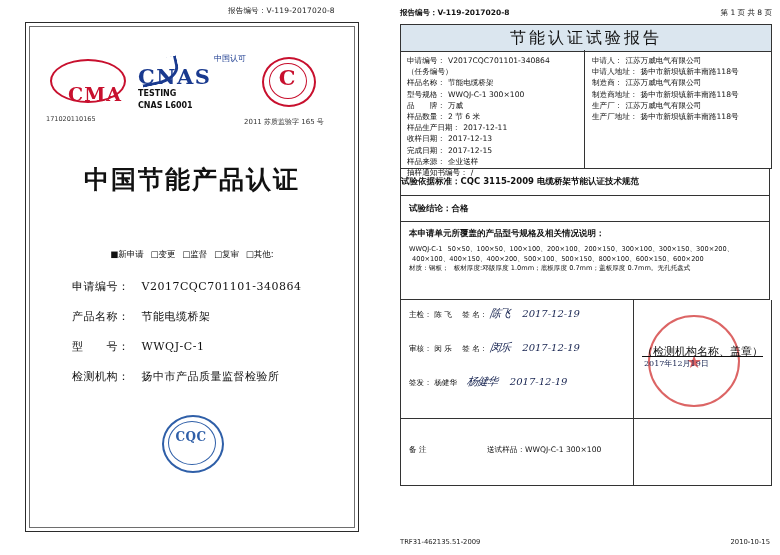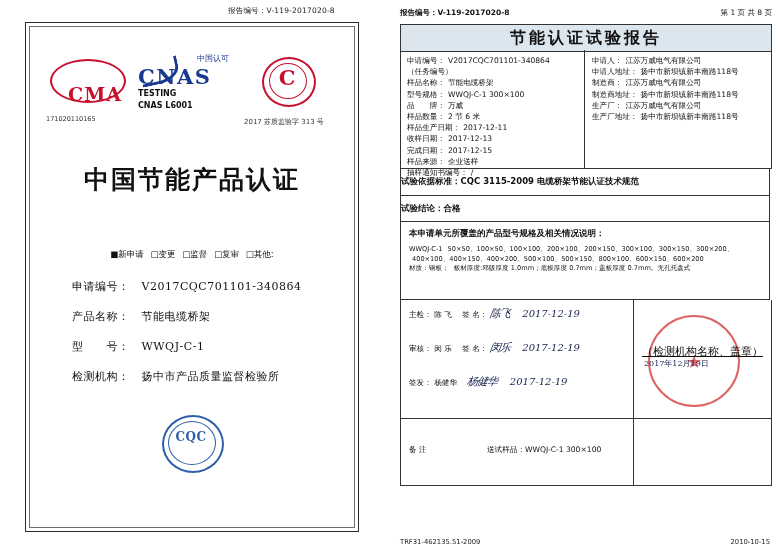--- a/index.html
+++ b/index.html
@@ -82,21 +82,21 @@
     color: #333;
   }
   .logo-cnas {
     position: absolute;
     left: 92px; top: 0px;
     width: 108px;
   }
   .cnas-cn {
     font-size: 8px;
     color: #1a3a8f;
-    text-align: center;
+    text-align: right;
     margin-left: 42px;
   }
   .cnas-main {
     font-family: "DejaVu Serif", "Liberation Serif", serif;
     font-weight: bold;
     font-size: 21px;
     color: #1a3a8f;
     letter-spacing: 1.5px;
     line-height: 1;
     margin-top: 2px;
@@ -251,21 +251,21 @@
     width: 370px; height: 26px;
     border: 1px solid #333;
     background: #dbe6ef;
     display: flex;
     align-items: center;
     justify-content: center;
   }
   .rtitle-box .t {
     font-family: "DejaVu Serif", "Liberation Serif", serif;
     font-size: 16px;
-    font-weight: bold;
+    font-weight: normal;
     letter-spacing: 3px;
     color: #111;
   }
 
   .info-box {
     position: absolute;
     left: 8px; top: 50px;
     width: 370px; height: 118px;
     border: 1px solid #333;
     border-top: none;
@@ -310,20 +310,21 @@
     color: #111;
   }
   .concl-box {
     position: absolute;
     left: 8px; top: 196px;
     width: 370px; height: 26px;
     border: 1px solid #333;
     border-top: none;
     display: flex;
     align-items: center;
+    padding-left: 8px;
     box-sizing: border-box;
     font-size: 8.5px;
     font-weight: bold;
     color: #111;
   }
   .scope-box {
     position: absolute;
     left: 8px; top: 222px;
     width: 370px; height: 78px;
     border: 1px solid #333;
@@ -479,21 +480,21 @@
           <div class="cnas-main">CNAS</div>
           <div class="cnas-sub">TESTING</div>
           <div class="cnas-sub">CNAS L6001</div>
         </div>
 
         <div class="logo-cqc-red">
           <div class="ocirc"></div>
           <div class="icirc"></div>
           <div class="cc">C</div>
         </div>
-        <div class="cqc-red-code">2017 苏质监验字 313 号</div>
+        <div class="cqc-red-code">2011 苏质监验字 165 号</div>
       </div>
 
       <div class="left-title1">中国节能产品认证</div>
 
       <div class="checkrow">
         <span>■新申请</span>
         <span>□变更</span>
         <span>□监督</span>
         <span>□复审</span>
         <span>□其他:</span>

